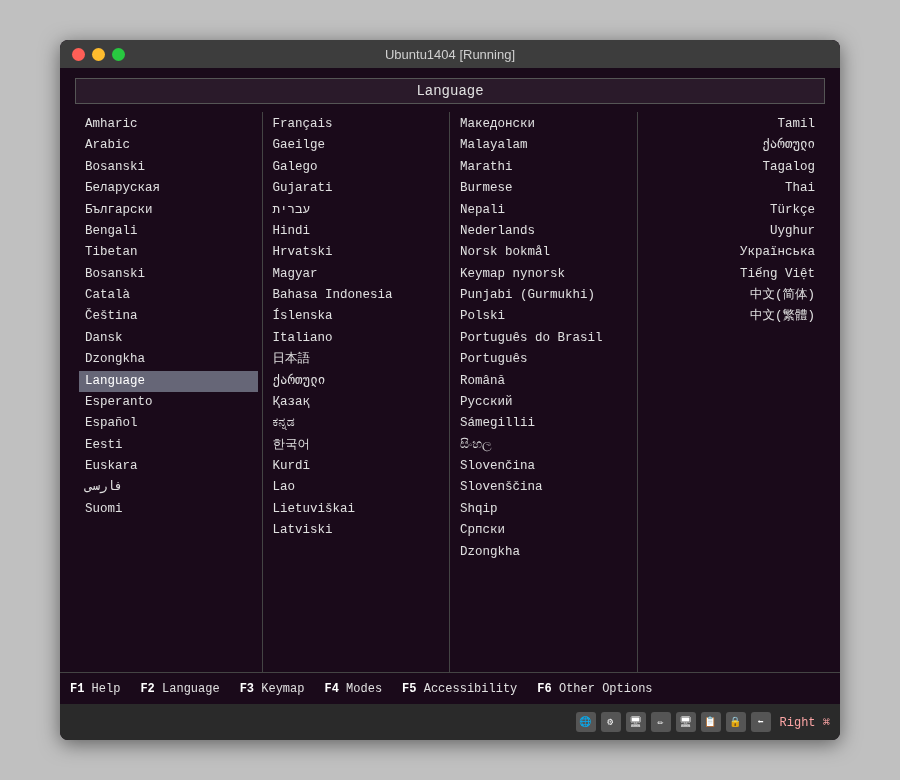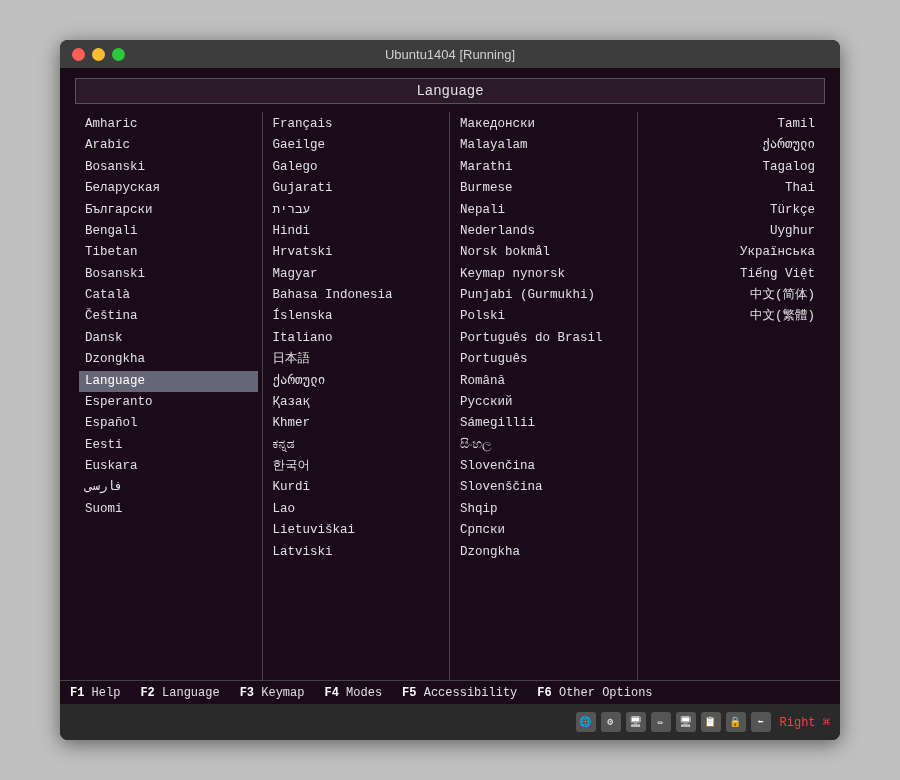--- a/index.html
+++ b/index.html
@@ -108,21 +108,21 @@
       cursor: pointer;
       white-space: nowrap;
     }
 
     .lang-item.selected {
       background: #666677;
       color: #ffffff;
     }
 
     .footer-bar {
-      height: 24px;
+      height: 32px;
       background: #1a0a1a;
       border-top: 1px solid #444;
       display: flex;
       align-items: center;
       padding: 0 10px;
       gap: 20px;
       flex-shrink: 0;
     }
 
     .footer-item {
@@ -153,21 +153,21 @@
       background: #555;
       border-radius: 3px;
       display: inline-flex;
       align-items: center;
       justify-content: center;
       font-size: 10px;
       color: #fff;
     }
 
     .taskbar-right-label {
-      color: #ef4444;
+      color: #fca5a5;
       font-size: 12px;
       margin-left: 4px;
     }
   </style>
 </head>
 <body>
 
 <div class="window">
   <div class="title-bar">
     <div class="window-controls">
@@ -213,21 +213,20 @@
         <span class="lang-item">עברית</span>
         <span class="lang-item">Hindi</span>
         <span class="lang-item">Hrvatski</span>
         <span class="lang-item">Magyar</span>
         <span class="lang-item">Bahasa Indonesia</span>
         <span class="lang-item">Íslenska</span>
         <span class="lang-item">Italiano</span>
         <span class="lang-item">日本語</span>
         <span class="lang-item">ქართული</span>
         <span class="lang-item">Қазақ</span>
-        <span class="lang-item">Khmer</span>
         <span class="lang-item">ಕನ್ನಡ</span>
         <span class="lang-item">한국어</span>
         <span class="lang-item">Kurdî</span>
         <span class="lang-item">Lao</span>
         <span class="lang-item">Lietuviškai</span>
         <span class="lang-item">Latviski</span>
       </div>
 
       <div class="lang-column">
         <span class="lang-item">Македонски</span>

